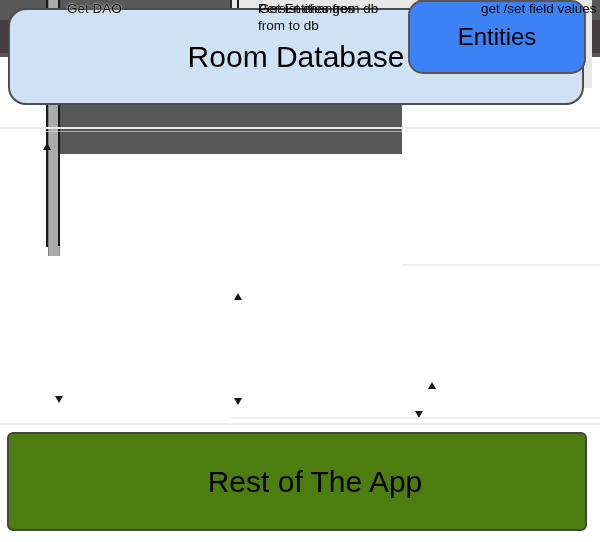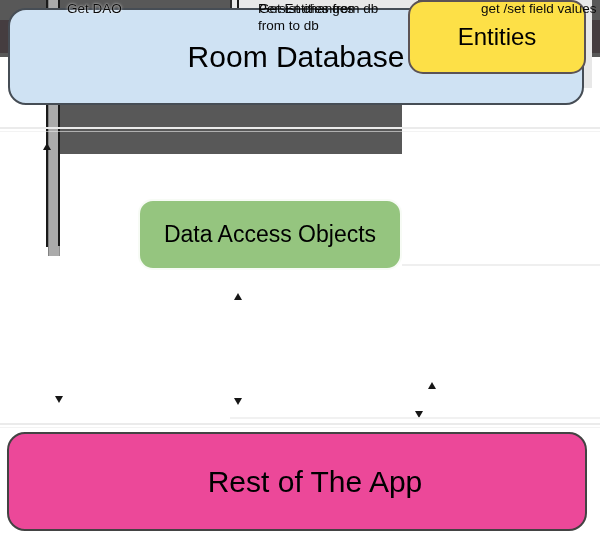--- a/index.html
+++ b/index.html
@@ -30,24 +30,24 @@
   
   .ah{width:0;height:0;}
   .ah-up{border-left:4px solid transparent;border-right:4px solid transparent;border-bottom:7px solid #161616;}
   .ah-down{border-left:4px solid transparent;border-right:4px solid transparent;border-top:7px solid #161616;}
   
   .node{display:flex;align-items:center;justify-content:center;text-align:center;box-sizing:border-box;}
   .node-blue{left:8px;top:8px;width:576px;height:97px;background:#cfe2f3;
     border:2px solid #464d55;border-radius:18px;font-size:30px;}
   .node-green{left:138px;top:199;width:264px;height:71px;background:#95c57f;
     border:2px solid rgba(255,255,255,.92);border-radius:15px;font-size:23px;}
-  .node-red{left:408px;top:301;width:178px;height:74px;background:#fde047;
+  .node-red{left:408px;top:301;width:178px;height:74px;background:#3b82f6;
     border:2px solid #5c5355;border-radius:15px;font-size:24px;}
-  .node-gray{left:7px;top:432;width:580px;height:99px;background:#ec4899;
-    border:2px solid #434343;border-radius:18px;font-size:30px;padding-left:36px;}
+  .node-gray{left:7px;top:432;width:580px;height:99px;background:#4d7c0f;
+    border:2px solid #434343;border-radius:6px;font-size:30px;padding-left:36px;}
   
   .lbl{font-size:13.5px;line-height:17px;color:#0a0a0a;white-space:nowrap;}
   .lbl-get-dao{left:67px;top:379;text-shadow:0 0 3px rgba(255,255,255,.75),0 0 1px rgba(255,255,255,.6);text-align:center;}
   .lbl-get-entities{left:259px;top:314;}
   .lbl-persist{left:258px;top:356;width:115px;white-space:normal;}
   .lbl-get-set{left:448px;top:396;margin-left:33px;}
   
   .streak{background:#ebebeb;}
 </style>
 </head>
@@ -84,23 +84,20 @@
   <div class="abs streak" style="left:0;top:131px;width:600px;height:1px;opacity:.6;"></div>
   <div class="abs streak" style="left:402px;top:264px;width:198px;height:2px;opacity:.8;"></div>
   <div class="abs streak" style="left:0;top:423px;width:600px;height:2px;"></div>
   <div class="abs streak" style="left:0;top:427px;width:600px;height:1px;opacity:.6;"></div>
   <div class="abs streak" style="left:230px;top:417px;width:370px;height:2px;opacity:.7;"></div>
 
   <div class="abs node node-blue">
     <span>Room Database</span>
   </div>
 
-  <div class="abs node node-green" style="top:199px;">
-    <span>Data Access Objects</span>
-  </div>
 
   <div class="abs node node-red">
     <span>Entities</span>
   </div>
 
   <div class="abs node node-gray" style="top:432px;">
     <span>Rest of The App</span>
   </div>
 
   <div class="abs lbl lbl-get-dao">Get DAO</div>

